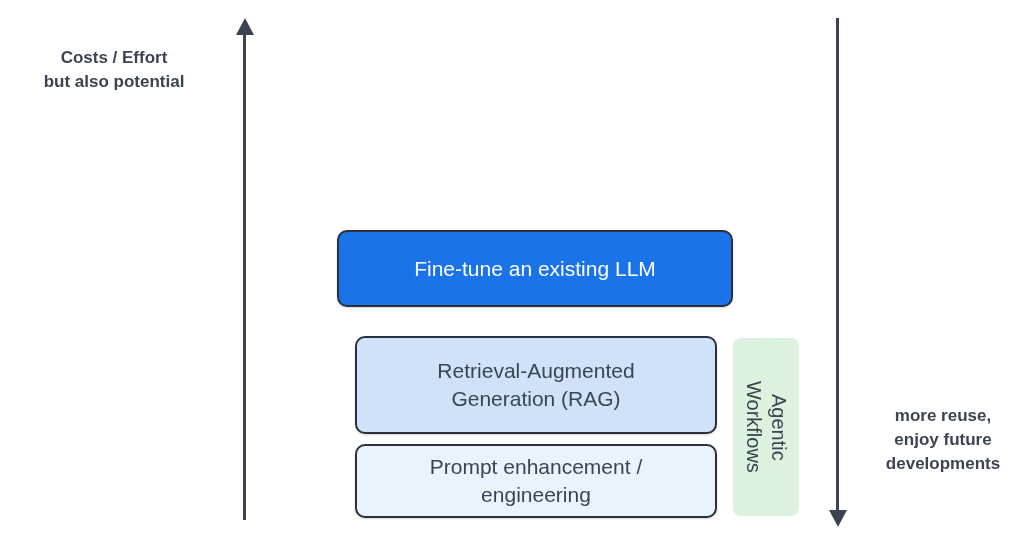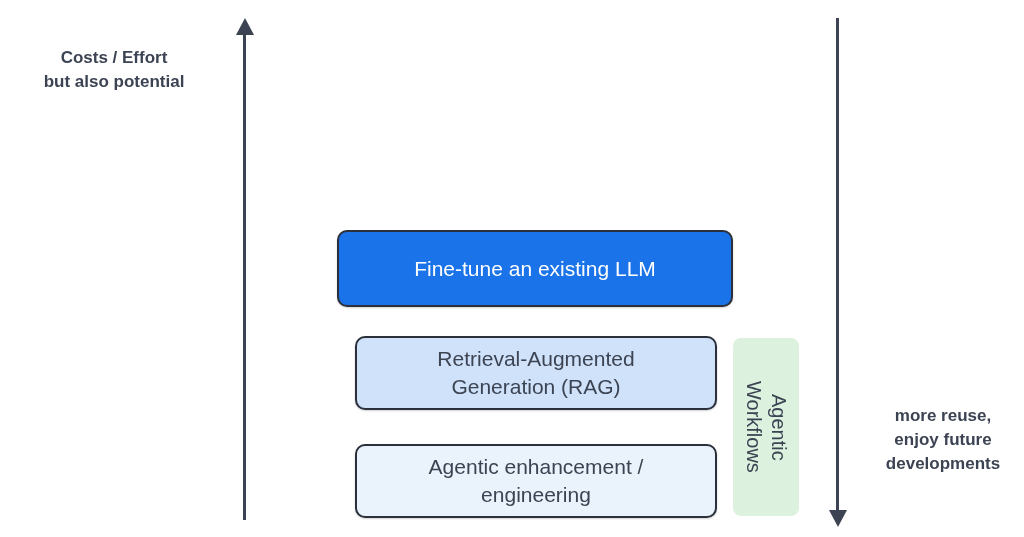--- a/index.html
+++ b/index.html
@@ -64,21 +64,21 @@
     align-items: center;
     justify-content: center;
     text-align: center;
     font-size: 21px;
     line-height: 28px;
     white-space: pre-line;
     box-shadow: 0 1px 2px rgba(0,0,0,0.18);
   }
   #bar-train    { left: 280px; top: 36px;  width: 533px; height: 184px; }
   #bar-finetune { left: 337px; top: 230px; width: 396px; height: 77px;  }
-  #bar-rag      { left: 355px; top: 336px; width: 362px; height: 74px;  }
+  #bar-rag      { left: 355px; top: 336px; width: 362px; height: 98px;  }
   #bar-prompt   { left: 355px; top: 444px; width: 362px; height: 74px;  }
 
   
   #band-agentic {
     position: absolute;
     left: 733px;
     top: 338px;
     width: 66px;
     height: 178px;
     border-radius: 8px;
@@ -118,21 +118,21 @@
     <div class="axis-shaft" style="background: rgb(60, 68, 83);"></div>
     <div class="axis-head" style="border-top-color: rgb(60, 68, 83);"></div>
   </div>
 
 
   <div class="bar" id="bar-finetune" style="background: rgb(26, 115, 232); color: rgb(255, 255, 255); border-color: rgb(43, 48, 59);">Fine-tune an existing LLM</div>
 
   <div class="bar" id="bar-rag" style="background: rgb(207, 226, 250); color: rgb(60, 68, 83); border-color: rgb(43, 48, 59);">Retrieval-Augmented
 Generation (RAG)</div>
 
-  <div class="bar" id="bar-prompt" style="background: rgb(234, 242, 252); color: rgb(60, 68, 83); border-color: rgb(43, 48, 59);">Agentic enhancement /
+  <div class="bar" id="bar-prompt" style="background: rgb(234, 242, 252); color: rgb(60, 68, 83); border-color: rgb(43, 48, 59);">Prompt enhancement /
 engineering</div>
 
   <div id="band-agentic" style="background: rgb(220, 242, 222);">
     <span class="vtext" style="color: rgb(60, 68, 83);">Agentic
 Workflows</span>
   </div>
 
 </div>
 
 </body></html>

